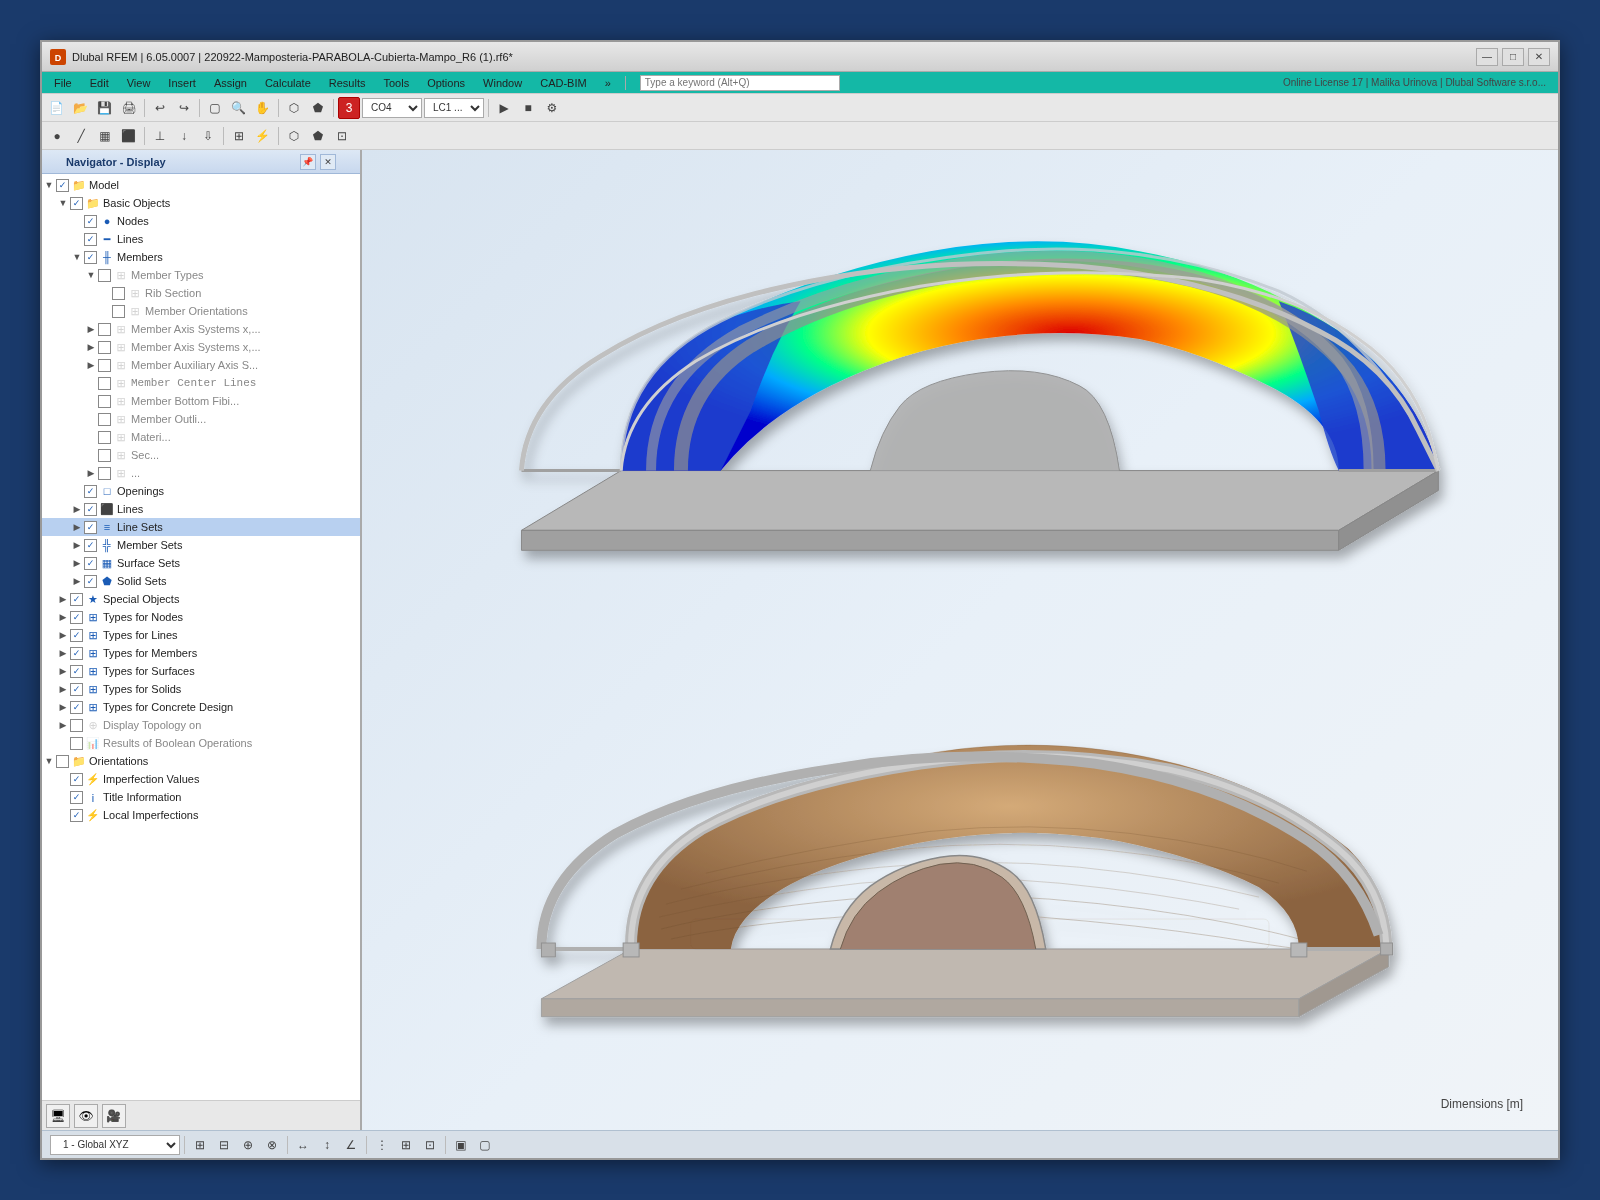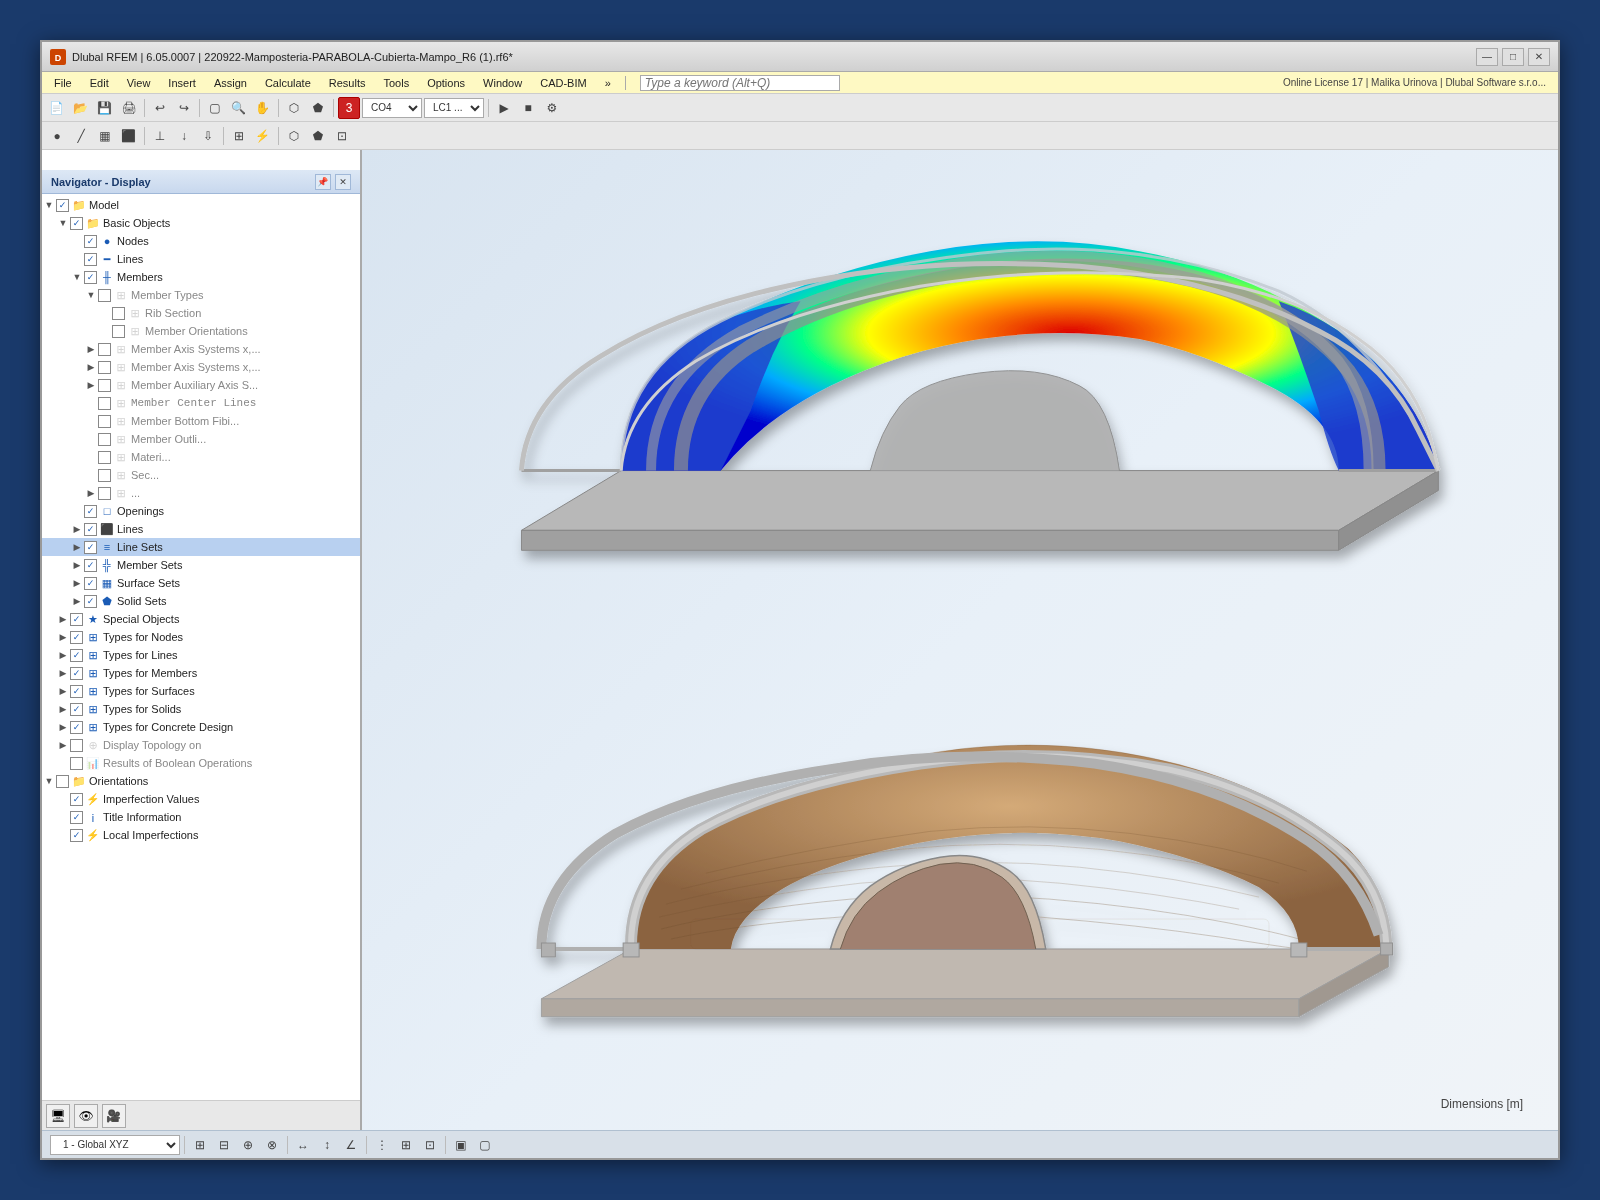--- a/index.html
+++ b/index.html
@@ -67,21 +67,21 @@
       cursor: pointer;
       display: flex;
       align-items: center;
       justify-content: center;
       font-size: 10px;
       color: #444;
     }
     
     .menu-bar {
       height: 22px;
-      background: #fef9c3;
+      background: #14b8a6;
       display: flex;
       align-items: center;
       padding: 0 4px;
       border-bottom: 1px solid #ccc;
       flex-shrink: 0;
       gap: 2px;
     }
     .menu-item {
       padding: 2px 8px;
       cursor: pointer;
@@ -90,24 +90,23 @@
       border-radius: 2px;
     }
     .menu-separator { width: 1px; height: 14px; background: #aaa; margin: 0 4px; }
     .search-box {
       flex: 1;
       max-width: 200px;
       margin-left: 8px;
       height: 16px;
       border: 1px solid #aaa;
       padding: 0 4px;
-      font-size: 12px;
+      font-size: 10px;
       background: white;
       color: #888;
-      font-style: italic;
     }
     .license-text {
       font-size: 10px;
       color: #444;
       margin-left: auto;
       padding-right: 8px;
     }
     
     .toolbar-row {
       height: 28px;
@@ -158,23 +157,22 @@
       flex-direction: column;
       overflow: hidden;
     }
     .nav-header {
       height: 24px;
       background: linear-gradient(to bottom, #dde8f5, #c8d8ee);
       border-bottom: 1px solid #a0b8d8;
       display: flex;
       align-items: center;
       justify-content: space-between;
-      padding: 0 9px;
+      padding: 0 24px;
       flex-shrink: 0;
-      margin-top: 20px;
     }
     .nav-title {
       font-size: 11px;
       font-weight: bold;
       color: #1a3a6b;
     }
     .nav-controls {
       display: flex;
       gap: 4px;
     }

